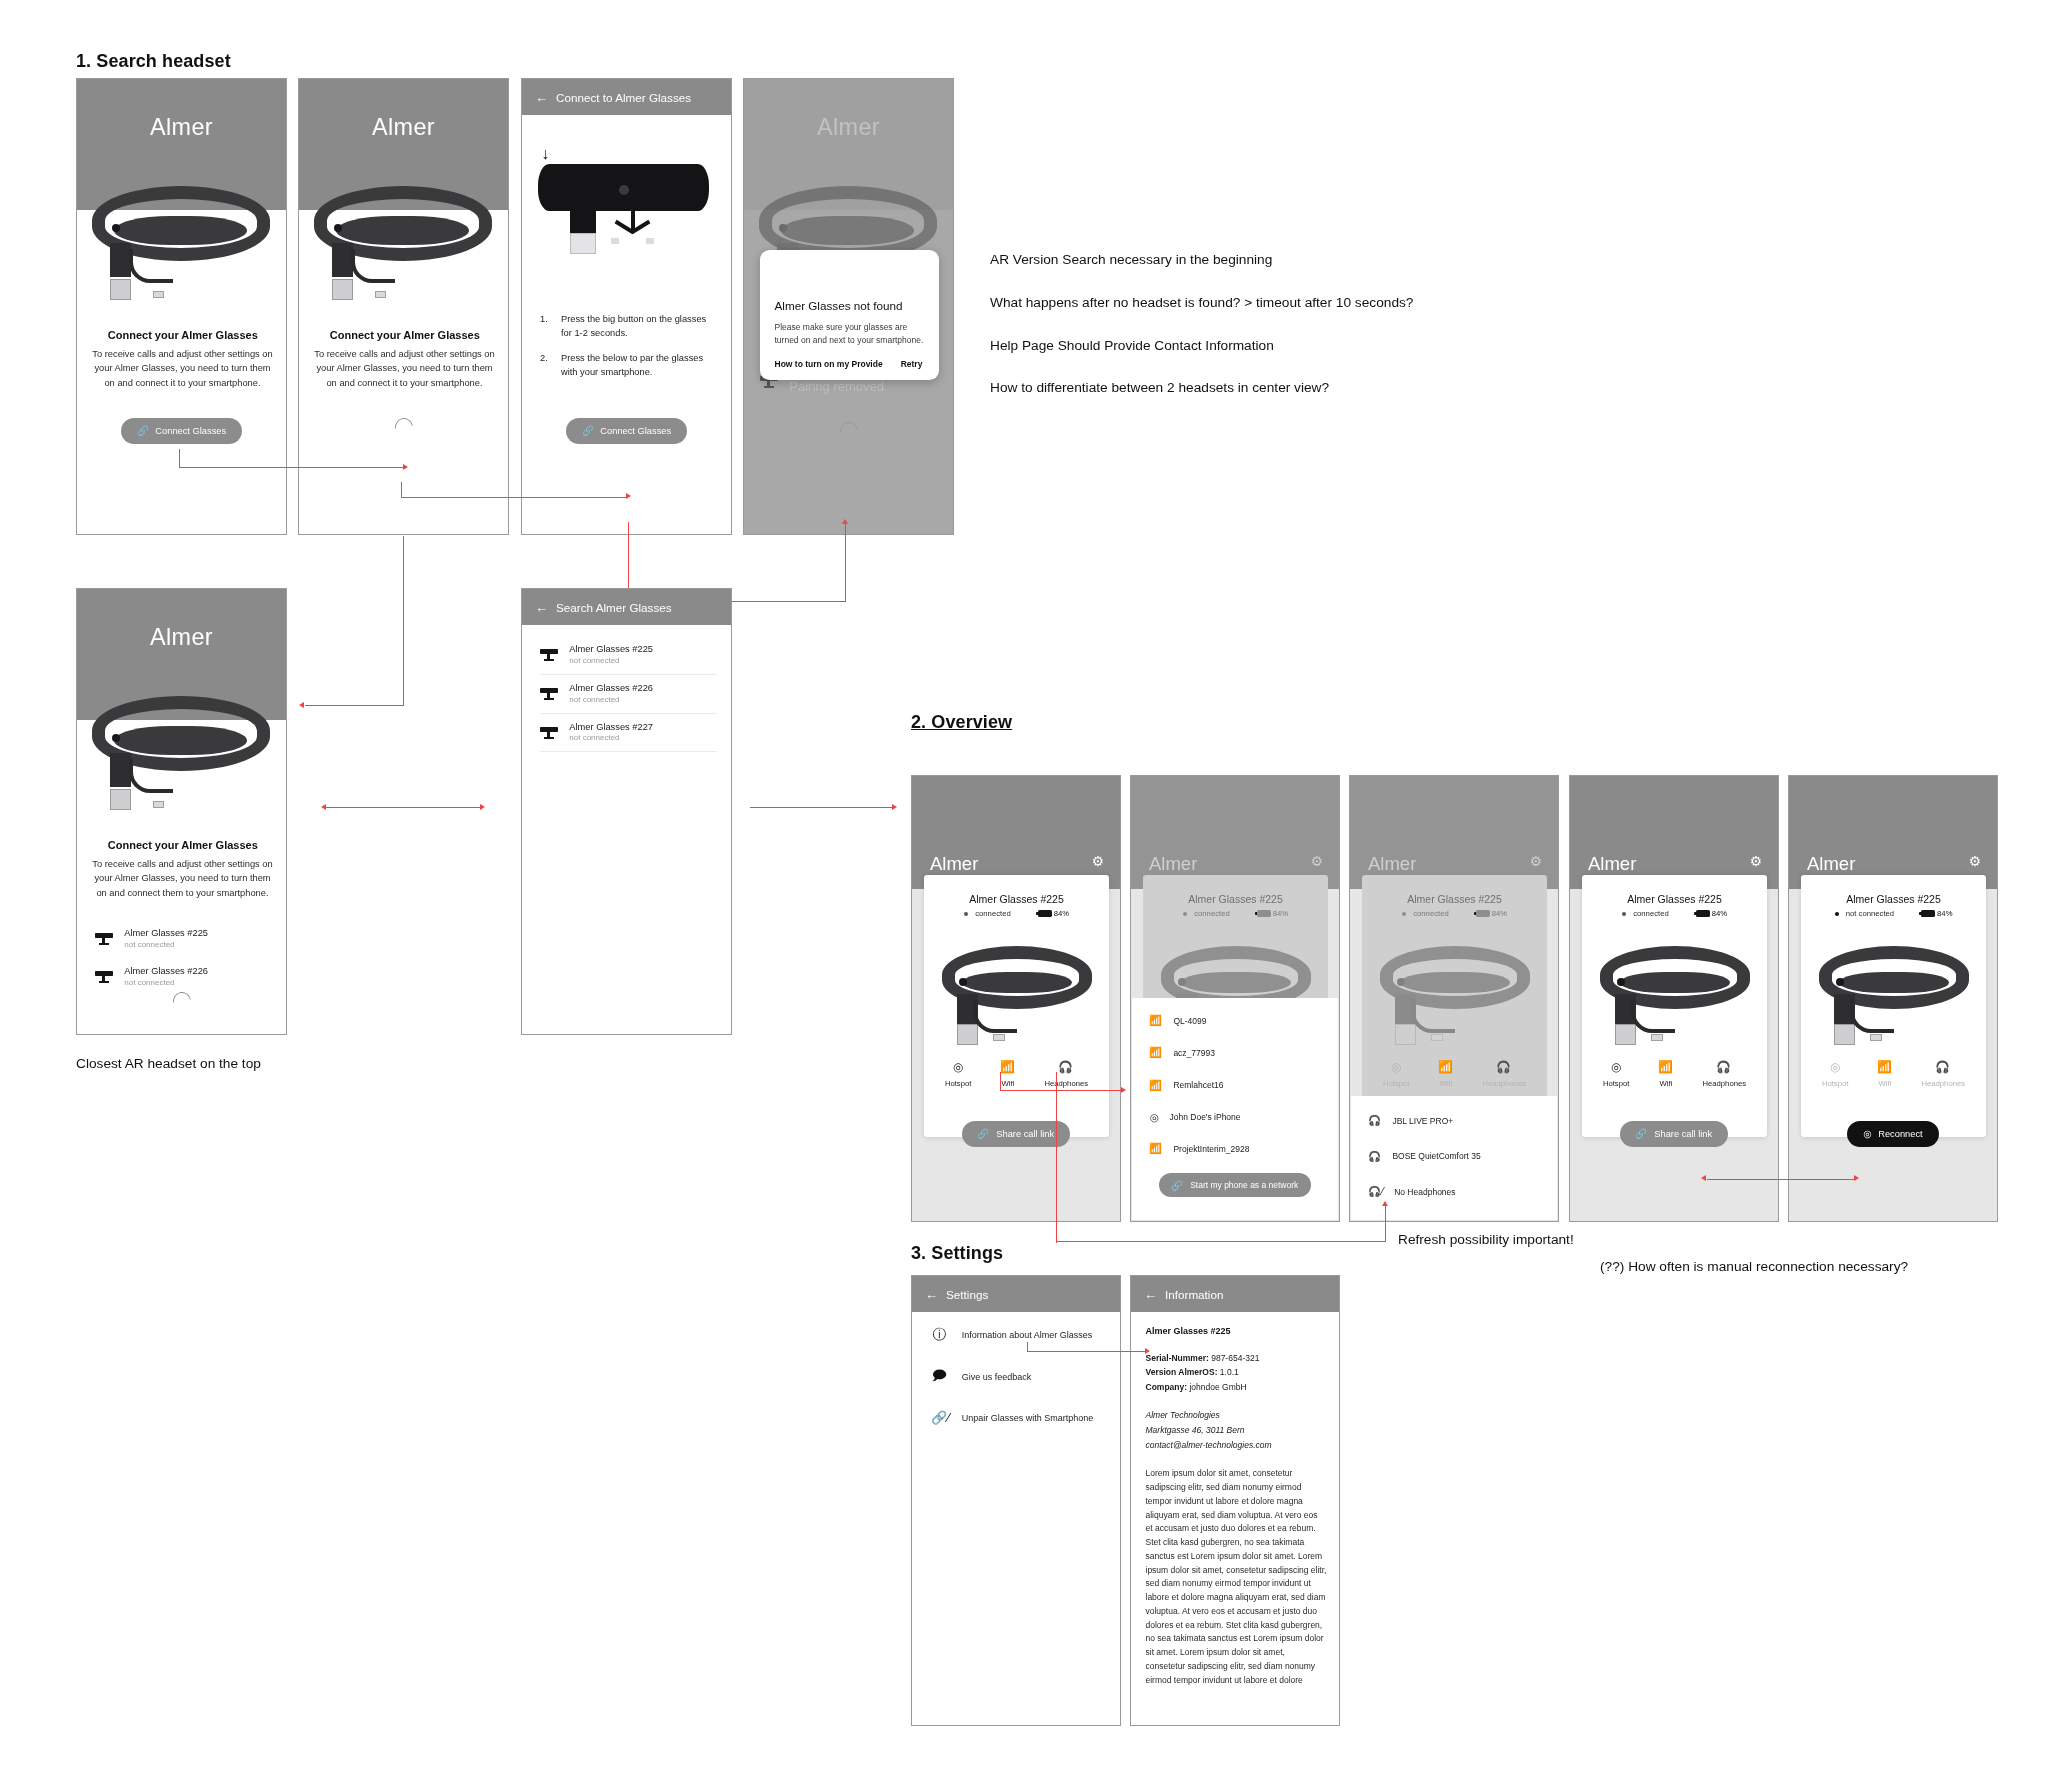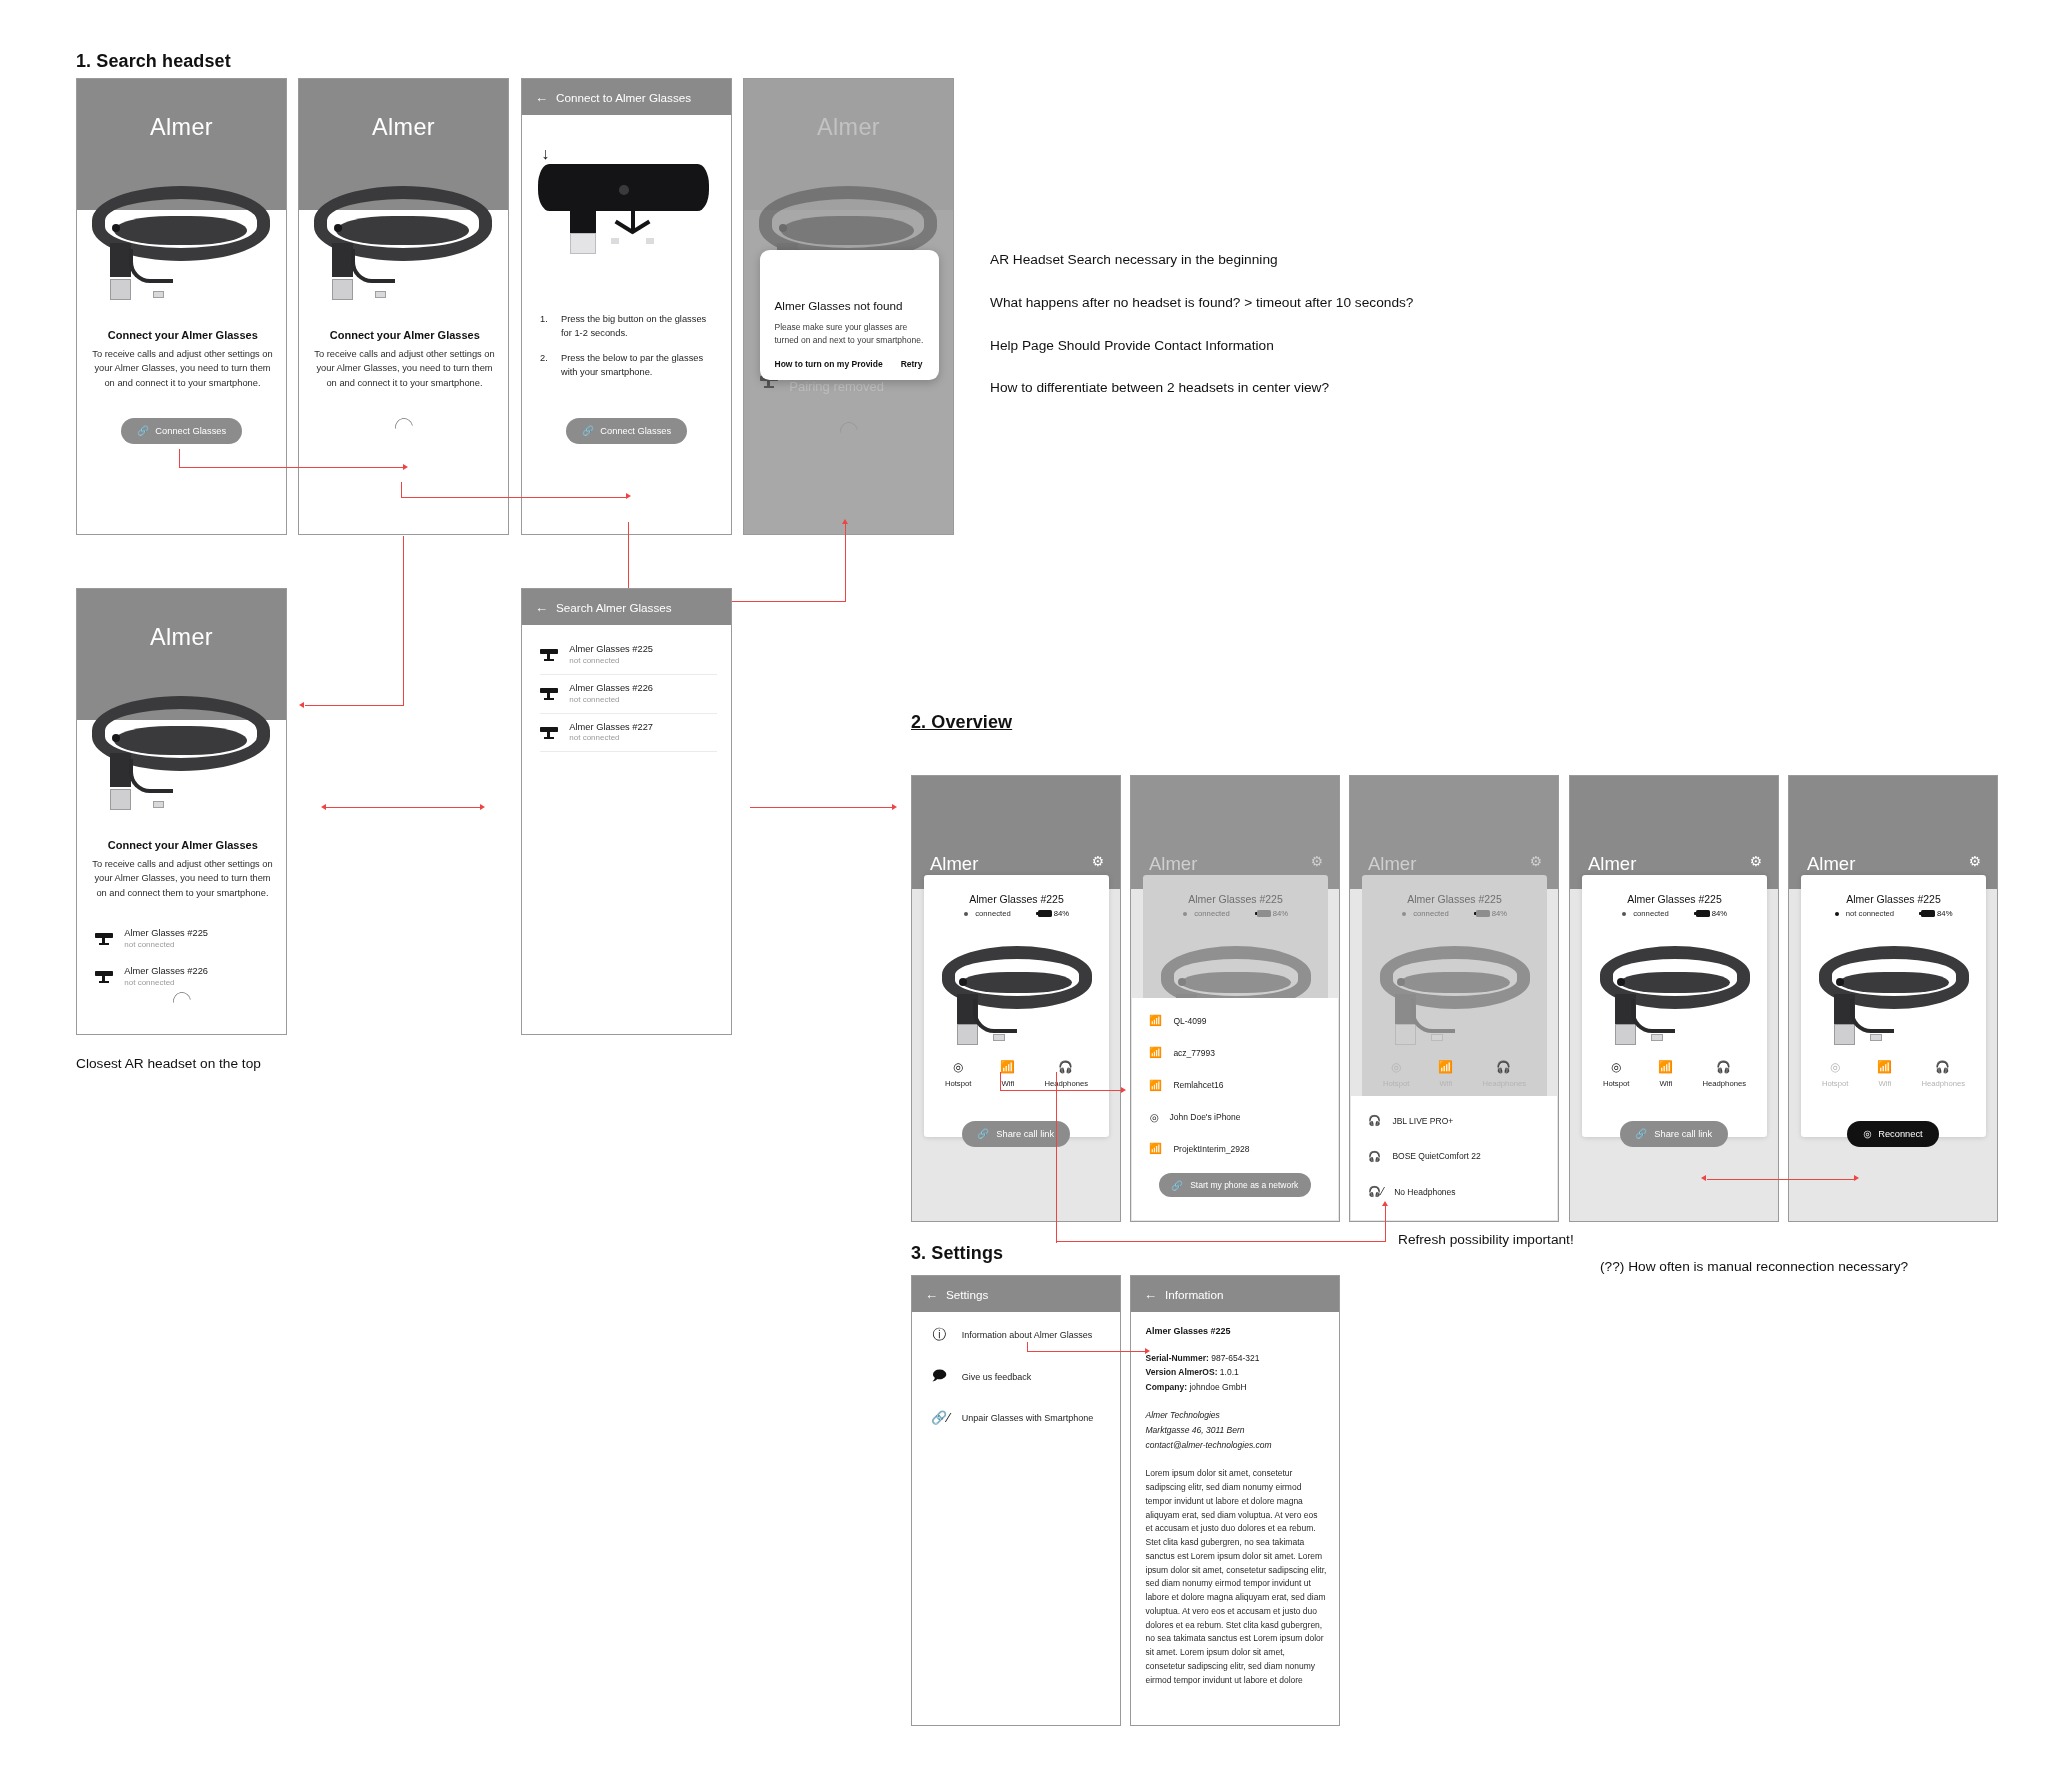--- a/index.html
+++ b/index.html
@@ -266,21 +266,21 @@
   <div class="modal" style="left:16px; top:171px; width:179px;">
     <h4>Almer Glasses not found</h4>
     <p>Please make sure your glasses are turned on and next to your smartphone.</p>
     <div class="acts">
       <span>How to turn on my Provide</span>
       <span>Retry</span>
     </div>
   </div>
 </div>
 
-<div class="abs note" style="left:990px; top:252px;">AR Headset Search necessary in the beginning</div>
+<div class="abs note" style="left:990px; top:252px;">AR Version Search necessary in the beginning</div>
 <div class="abs note" style="left:990px; top:295px;">What happens after no headset is found? &gt; timeout after 10 seconds?</div>
 <div class="abs note" style="left:990px; top:338px;">Help Page Should Provide Contact Information</div>
 <div class="abs note" style="left:990px; top:380px;">How to differentiate between 2 headsets in center view?</div>
 
 <div class="arr v" style="left:179px; top:449px; height:18.5px;"></div>
 <div class="arr h" style="left:179px; top:467px; width:226px;"></div>
 <div class="ahead r" style="left:403px; top:464px;"></div>
 
 <div class="arr v" style="left:401px; top:482px; height:16px;"></div>
 <div class="arr h" style="left:401px; top:497px; width:226px;"></div>
@@ -519,21 +519,21 @@
       </div>
     </div>
   </div>
   <div class="netlist" style="left:0.8px; top:320px; right:0.8px; bottom:0.8px; padding:18px 0 0 18px;">
     <div class="net-row" style="margin-bottom:22.6px;">
       <span style="font-size:10.5px;">🎧</span>
       <span class="nm">JBL LIVE PRO+</span>
     </div>
     <div class="net-row" style="margin-bottom:22.6px;">
       <span style="font-size:10.5px;">🎧</span>
-      <span class="nm">BOSE QuietComfort 22</span>
+      <span class="nm">BOSE QuietComfort 35</span>
     </div>
     <div class="net-row">
       <span style="font-size:10.5px;">🎧⁄</span>
       <span class="nm">No Headphones</span>
     </div>
   </div>
 </div>
 
 <div class="phone" style="left:1569px; top:775px; width:210px; height:447px; background:#e6e6e6;">
   <div class="hdr-grey" style="height:113px;"></div>

